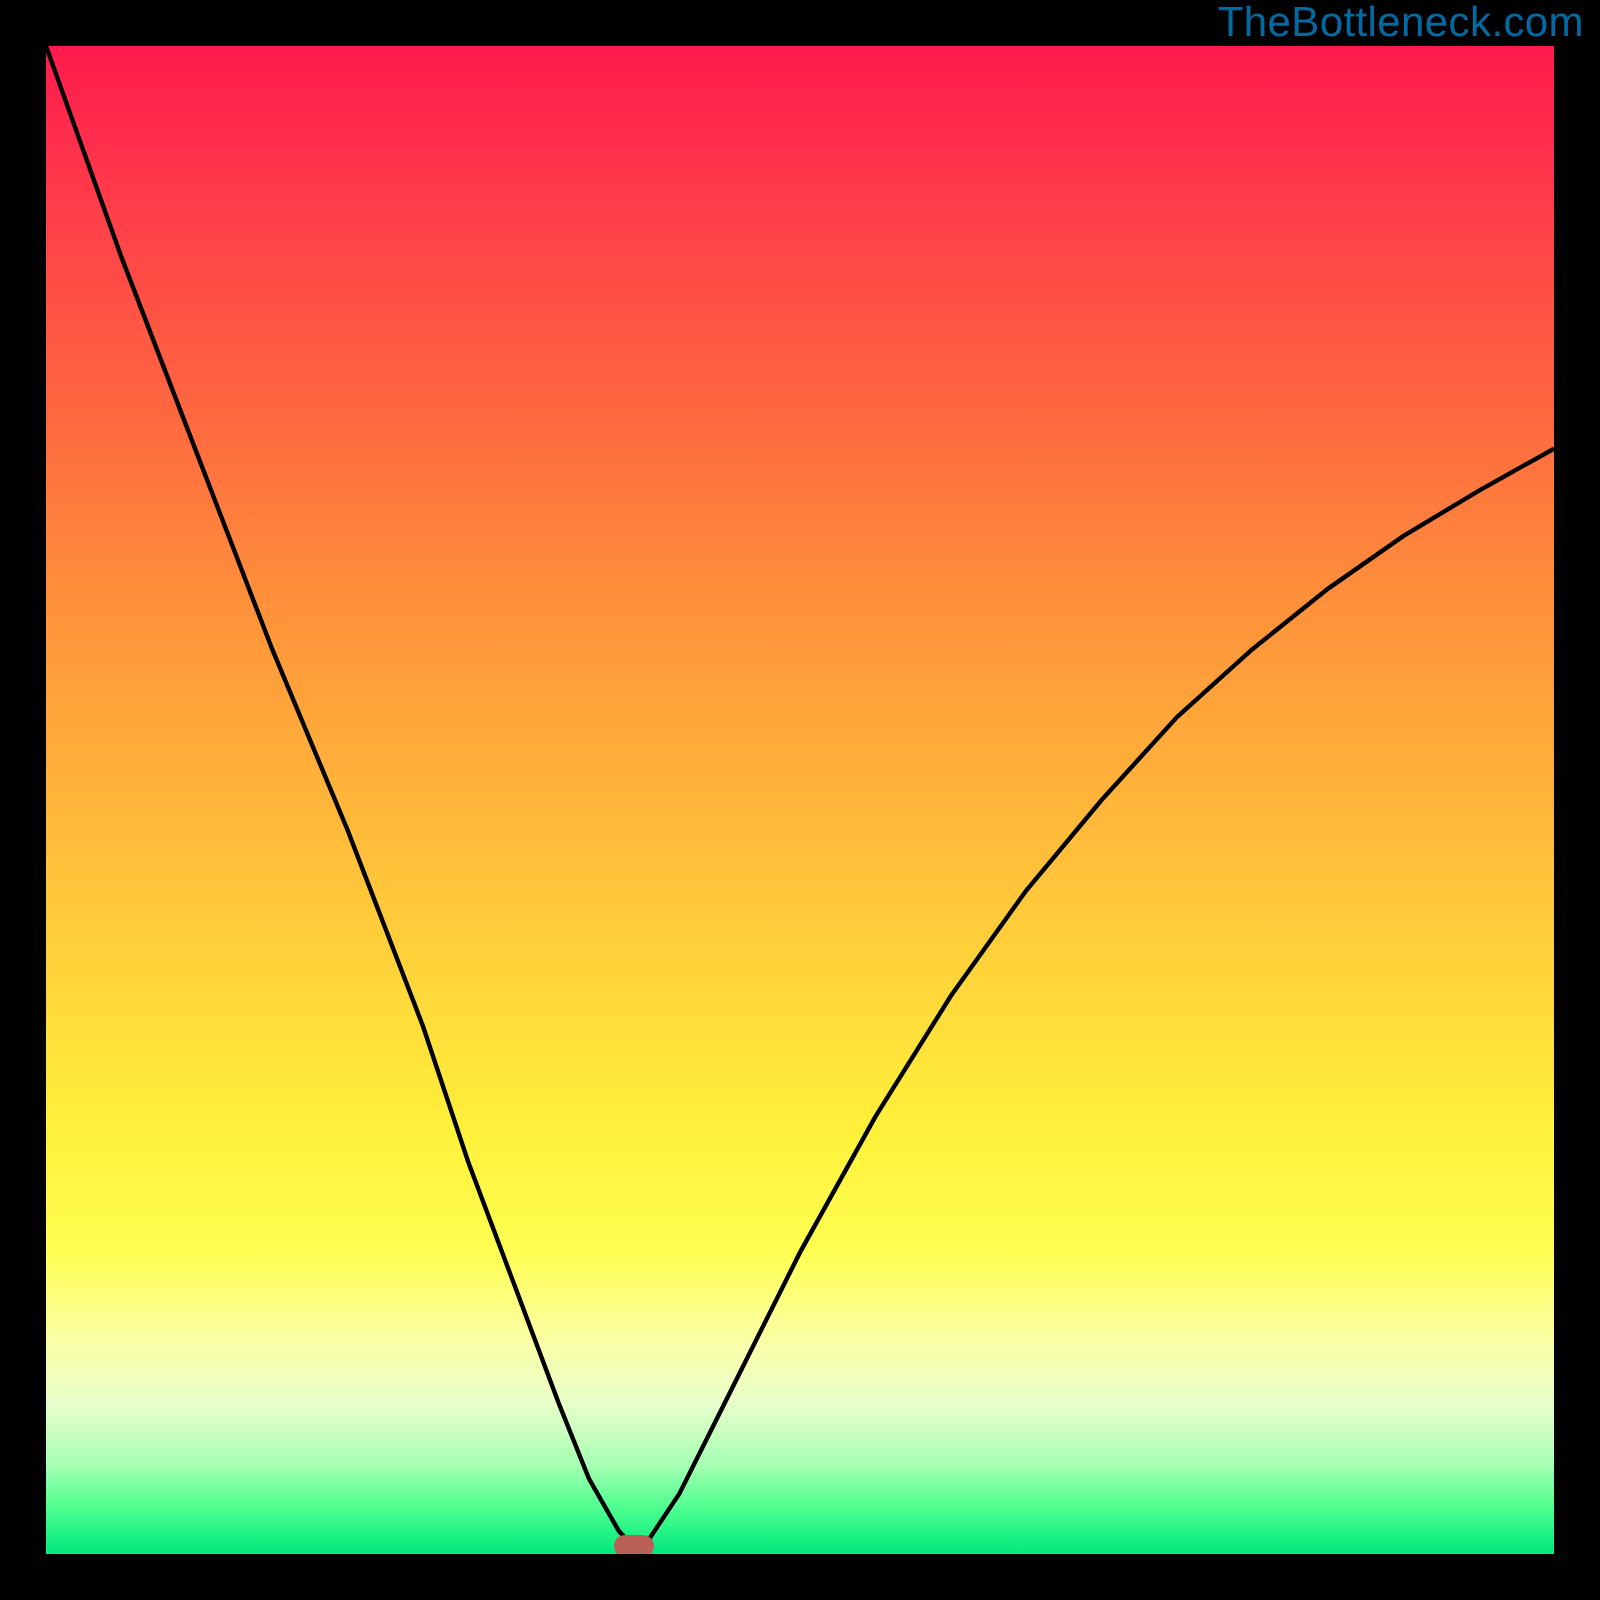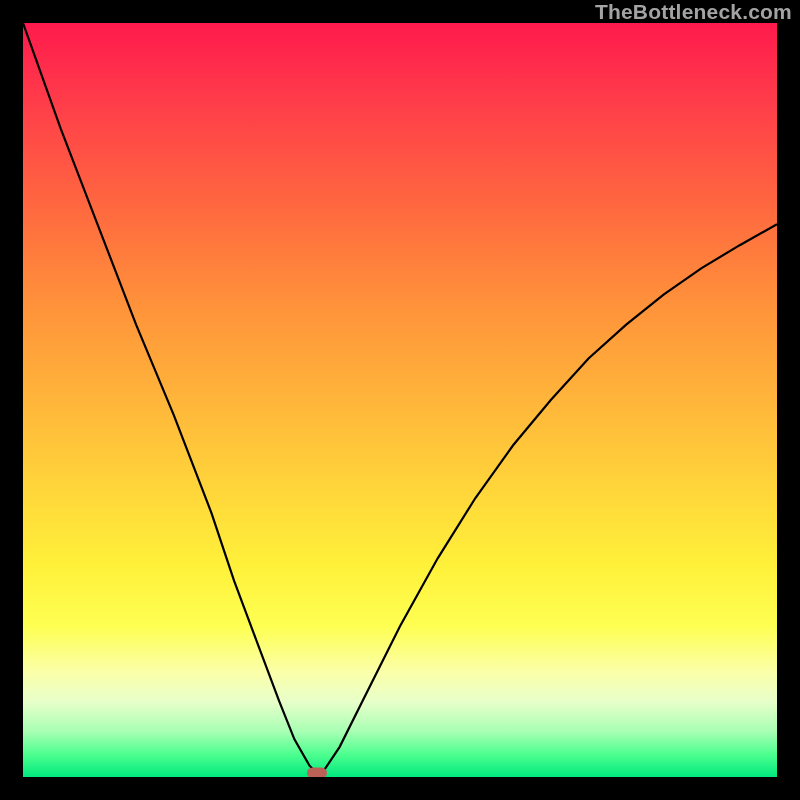--- a/index.html
+++ b/index.html
@@ -57,23 +57,23 @@
     width: 20px;
     height: 11px;
     border-radius: 6px;
     background: #bb6057;
     transform: translate(-50%, -50%);
   }
   .watermark {
     position: absolute;
     top: 0px;
     right: 8px;
-    color: #a3a3a3;
+    color: #0369a1;
     font-size: 21px;
-    font-weight: 700;
+    font-weight: 400;
     letter-spacing: 0.2px;
   }
 </style>
 </head>
 <body>
 
 <div class="frame">
   <div class="plot-area">
     <div class="gradient"></div>
     <svg class="curve" viewBox="0 0 754 754" preserveAspectRatio="none">

